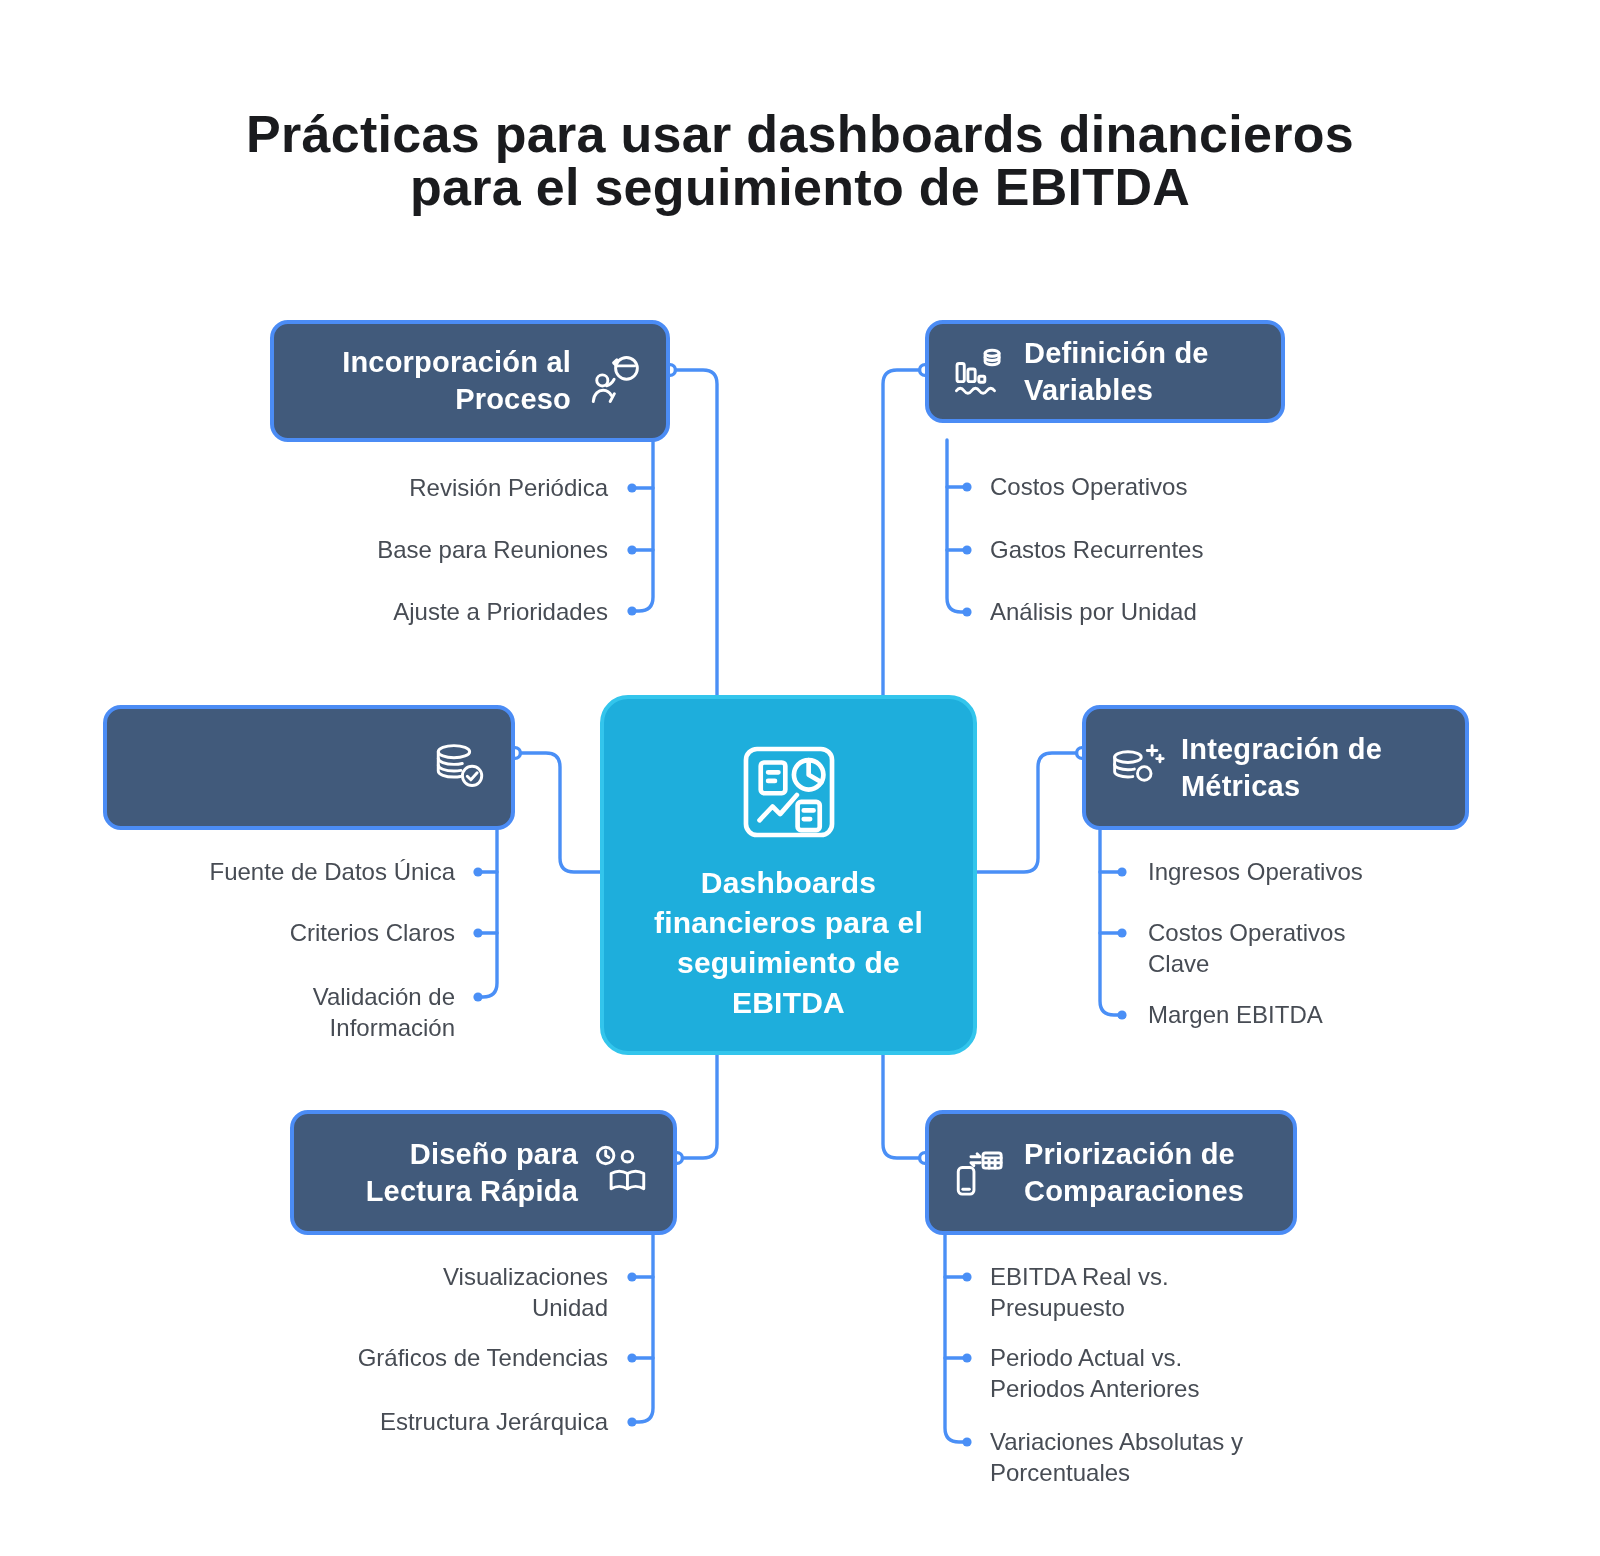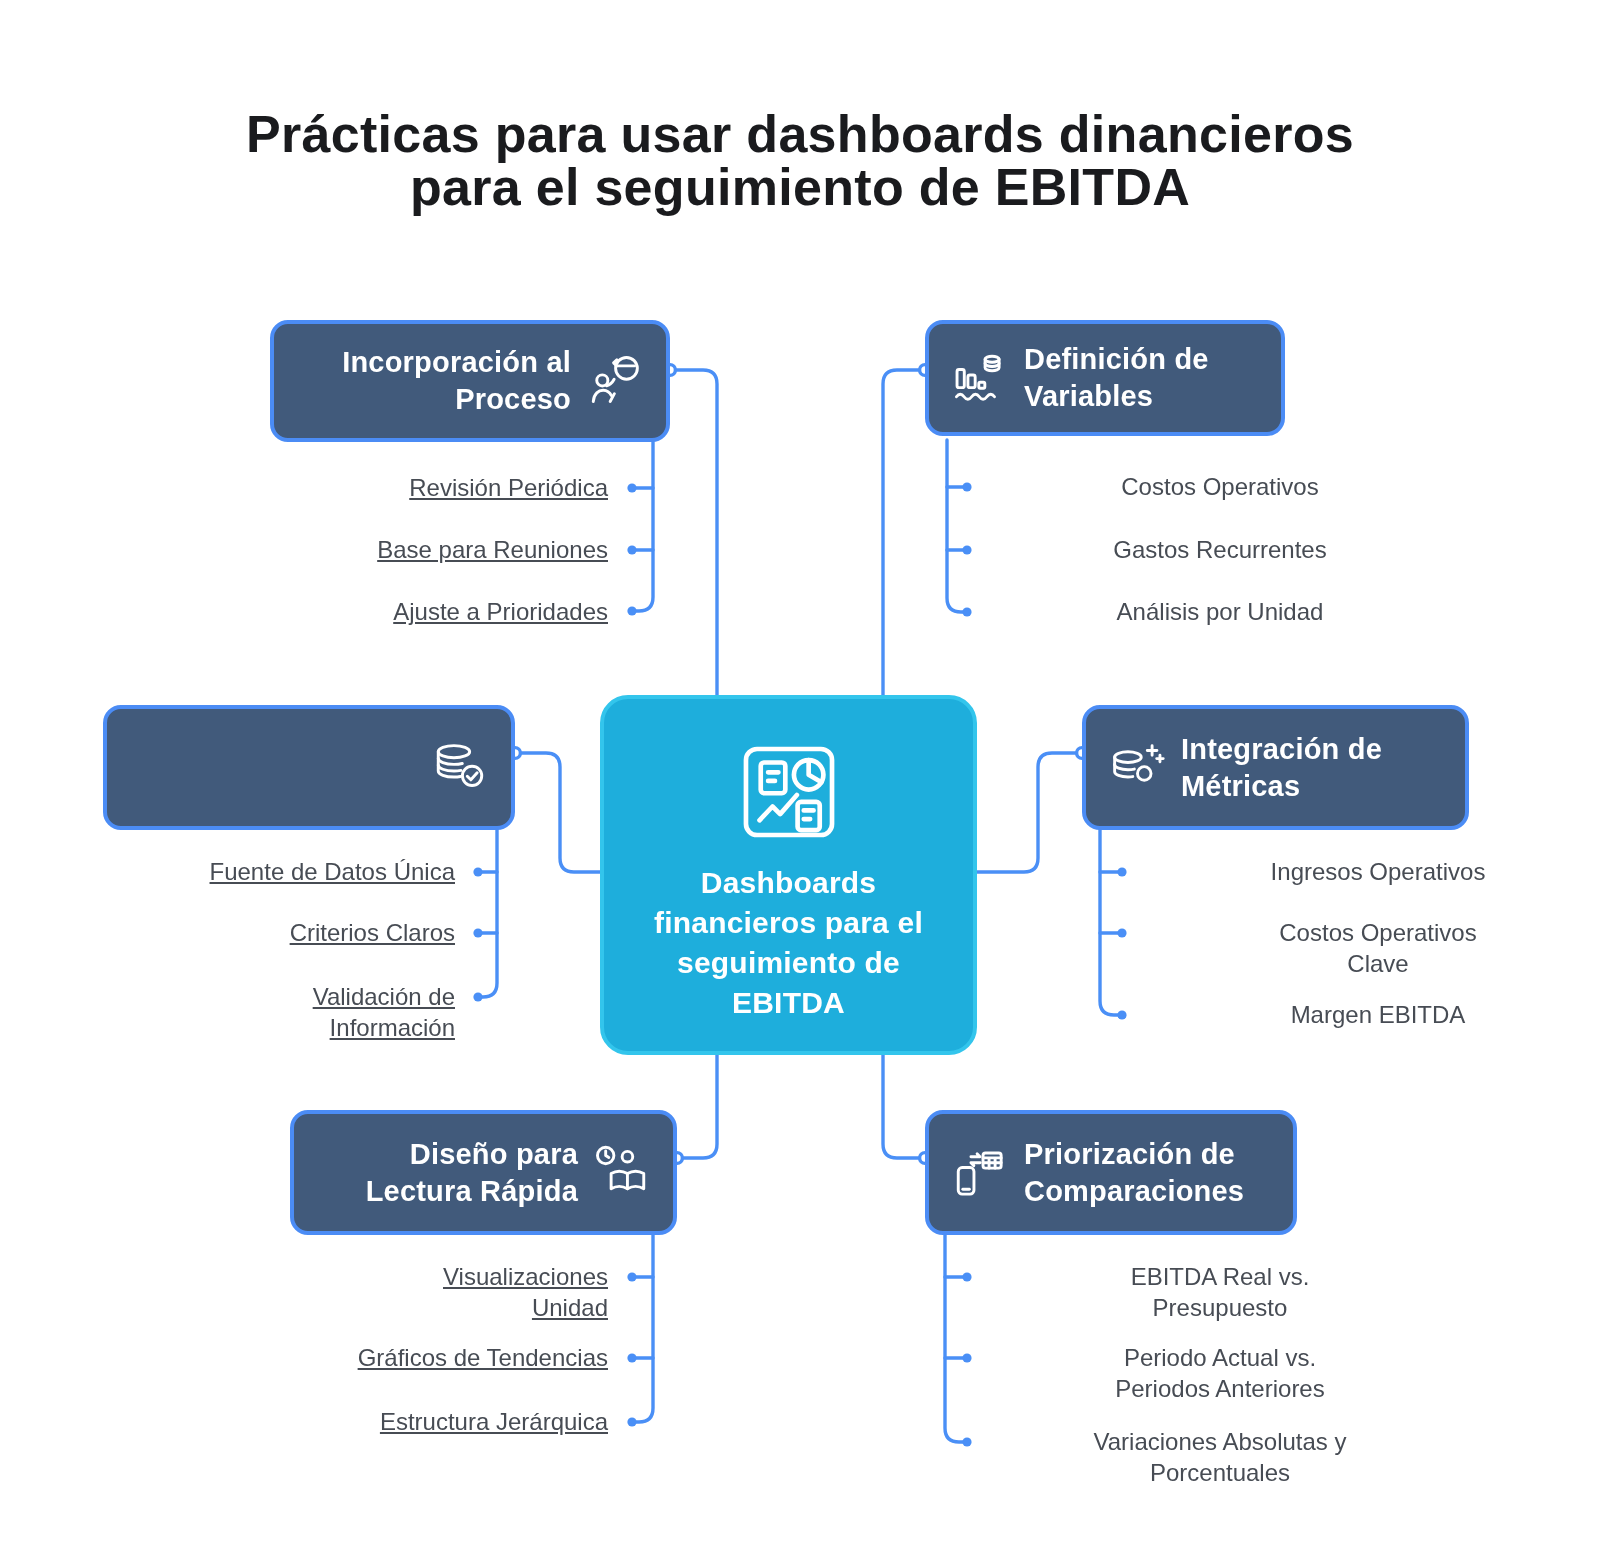--- a/index.html
+++ b/index.html
@@ -18,22 +18,22 @@
   .bicon{flex:0 0 auto;width:58px;height:58px;}
   .bicon *,.cicon *{stroke:#ffffff;fill:none;stroke-width:2.4;stroke-linecap:round;stroke-linejoin:round;}
   .center{position:absolute;left:600px;top:695px;width:377px;height:360px;box-sizing:border-box;
           background:#1EAEDC;border:4px solid #33C5EC;border-radius:28px;
           display:flex;flex-direction:column;align-items:center;padding-top:34px;}
   .cicon{width:118px;height:118px;}
   .cicon *{stroke-width:1.9;}
   .clabel{margin-top:12px;color:#fff;font-weight:800;font-size:30px;line-height:40px;
           text-align:center;letter-spacing:.2px;white-space:pre-line;}
   .child{position:absolute;font-size:24px;line-height:31px;color:#474C54;white-space:pre-line;width:460px;}
-  .child.l{text-align:right;text-decoration:underline;}
-  .child.r{text-align:center;}
+  .child.l{text-align:right;}
+  .child.r{text-align:left;}
 </style>
 </head>
 <body>
 
 <div class="canvas">
 
   <div class="title">Prácticas para usar dashboards dinancieros
 para el seguimiento de EBITDA</div>
 
   <svg class="wires" width="1600" height="1556" viewBox="0 0 1600 1556">
@@ -117,21 +117,21 @@
       <circle cx="13.5" cy="23.5" r="4.6"></circle>
       <path d="M6 41c.5-6.5 4.5-9.5 8.5-9.3 3 .15 5 1.6 6.5 4.3"></path>
       <path d="M17 28c2.8-.8 4.8-2.6 6.3-5.4"></path>
       <path d="M20 41l3.5-6.5"></path>
       <circle cx="33.5" cy="13.5" r="9"></circle>
       <path d="M26.8 11.5h13.4"></path>
       <path d="M25.5 6.5L22.8 9l2.7 2.6"></path>
     </svg>
   </div>
 
-  <div class="box licon" style="left:925px;top:320px;width:360px;height:116px">
+  <div class="box licon" style="left:925px;top:320px;width:360px;height:103px">
     <svg class="bicon" viewBox="0 0 48 48">
       <rect x="5" y="17" width="6" height="15" rx="1.6"></rect>
       <rect x="14" y="21.5" width="6" height="10.5" rx="1.6"></rect>
       <rect x="23" y="27.5" width="5" height="5" rx="1.2"></rect>
       <ellipse cx="34" cy="8.5" rx="5.8" ry="2.5"></ellipse>
       <path d="M28.2 8.5v7c0 1.4 2.6 2.5 5.8 2.5s5.8-1.1 5.8-2.5v-7"></path>
       <path d="M28.2 12c0 1.4 2.6 2.5 5.8 2.5s5.8-1.1 5.8-2.5"></path>
       <path d="M4.5 39.5c2-2.8 4.3-2.8 6.3 0s4.3 2.8 6.3 0 4.3-2.8 6.3 0 4.3 2.8 6.3 0 4.3-2.8 6.3 0"></path>
     </svg>
     <div class="bt">Definición de

